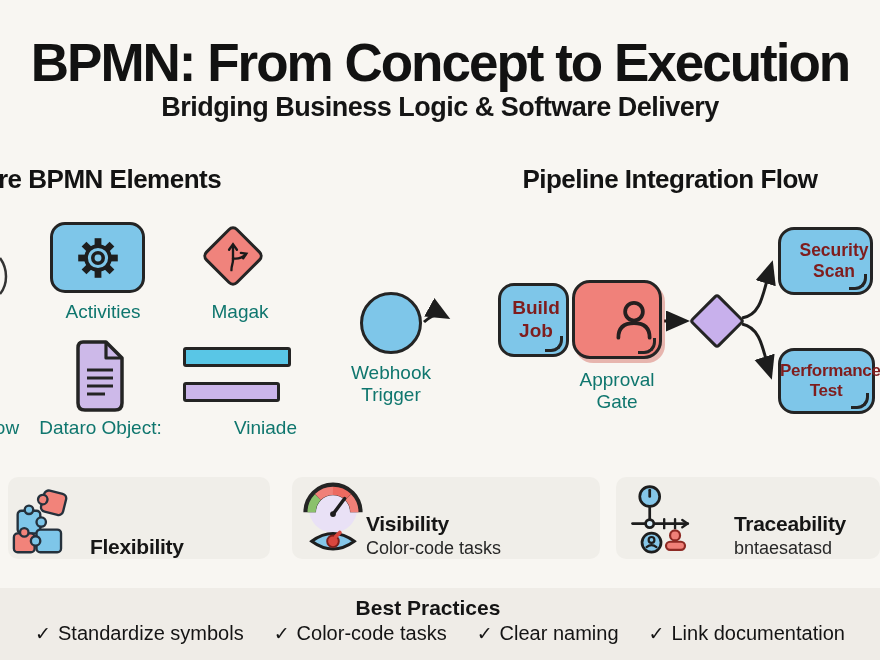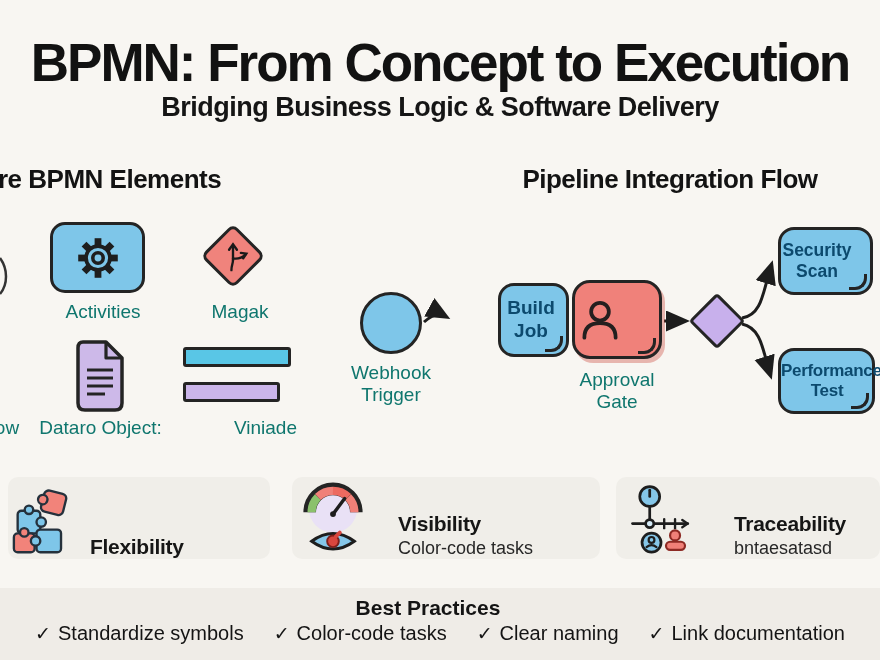--- a/index.html
+++ b/index.html
@@ -36,38 +36,38 @@
   .doc-icon{position:absolute;left:68px;top:337px;}
   .bar{position:absolute;box-sizing:border-box;border:3px solid #242424;border-radius:3px;}
   .bar.blue{left:183px;top:347px;width:108px;height:20px;background:#59c6e6;}
   .bar.purple{left:183px;top:382px;width:97px;height:20px;background:#cbb5ea;}
   .edge-frag{position:absolute;left:-3px;top:255px;}
 
   
   .flow-circle{position:absolute;left:360px;top:292px;width:62px;height:62px;border-radius:50%;
                background:#7ec6e9;border:3.5px solid #242424;box-sizing:border-box;}
   .task{position:absolute;background:#7ec6e9;border:3.5px solid #242424;box-sizing:border-box;
-        border-radius:16px;display:flex;align-items:center;justify-content:flex-start;
-        text-align:center;font-size:19px;font-weight:600;line-height:1.2;color:#0c4a6e;}
+        border-radius:16px;display:flex;align-items:center;justify-content:flex-end;
+        text-align:center;font-size:19px;font-weight:600;line-height:1.2;color:#7f1d1d;}
   .task.build{left:450px;top:283px;width:71px;height:74px;margin-left:48px;}
   .task.approval{left:572px;top:280px;width:90px;height:79px;background:#f0817a;border-radius:18px;
                  box-shadow:3px 4px 0 rgba(200,60,50,.35);}
   .task.security{left:778px;top:227px;width:95px;height:68px;font-size:17.5px;}
   .task.performance{left:778px;top:348px;width:97px;height:66px;font-size:17px;letter-spacing:-0.3px;}
   .diamond-purple{position:absolute;left:697px;top:301px;width:40px;height:40px;background:#c8b0ec;
                   border:3px solid #242424;box-sizing:border-box;border-radius:4px;transform:rotate(45deg);}
   .connectors{position:absolute;left:340px;top:200px;}
 
   
   .feature{position:absolute;top:477px;height:82px;background:#f0eee9;border-radius:10px;
            display:flex;align-items:flex-end;}
   .feature .txt .f-title{font-size:21px;font-weight:bold;color:#161616;letter-spacing:-0.3px;}
   .feature .txt .f-sub{font-size:18px;font-weight:400;color:#272727;margin-top:2px;}
   .f1{left:8px;width:258px;padding-left:4px;gap:12px;}
-  .f2{left:292px;width:300px;padding-left:8px;gap:32px;}
+  .f2{left:292px;width:300px;padding-left:8px;}
   .f3{left:616px;width:252px;padding-left:12px;gap:30px;}
   .f-icon{flex:0 0 auto;display:flex;align-items:center;justify-content:center;}
 
   
   .footer{position:absolute;left:0;top:588px;width:880px;height:72px;background:#efece7;}
   .bp-head{position:absolute;top:8px;left:0;width:856px;text-align:center;
            font-size:21px;font-weight:bold;color:#141414;}
   .bp-row{position:absolute;top:34px;left:0;width:880px;display:flex;justify-content:center;
           gap:30px;font-size:20px;font-weight:500;color:#141414;}
   .bp-item{display:flex;align-items:baseline;gap:7px;white-space:nowrap;}

